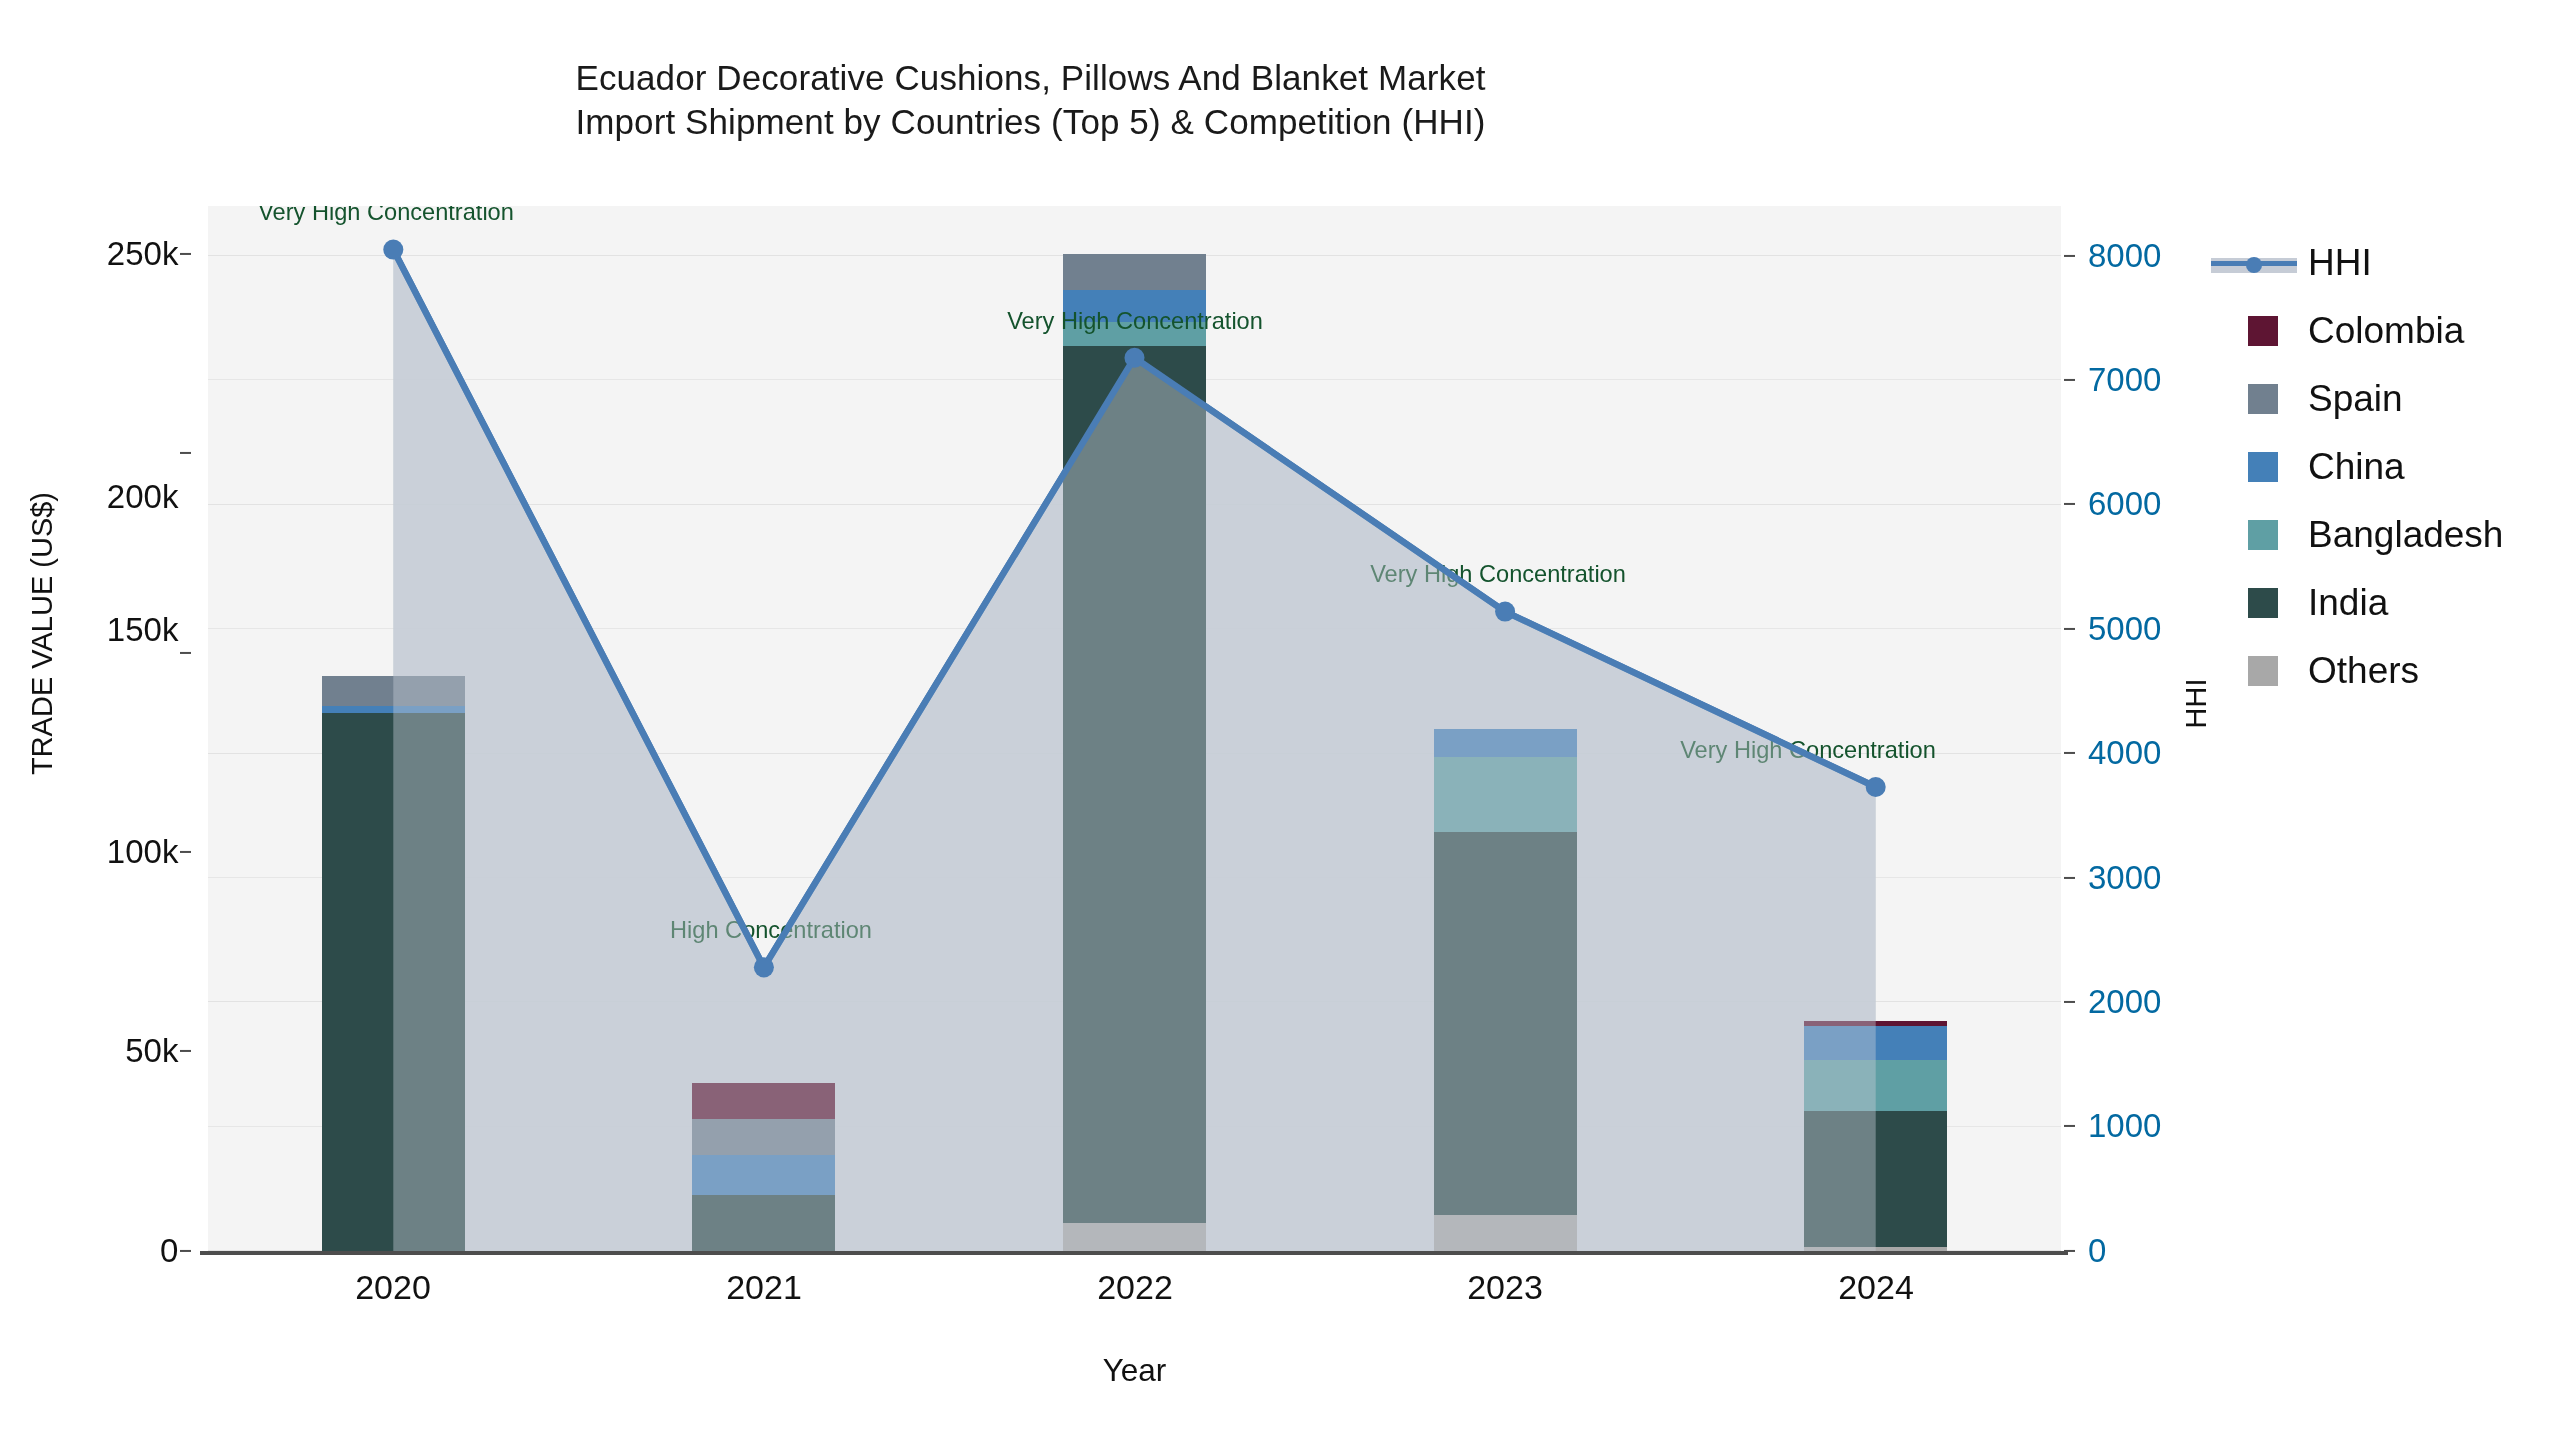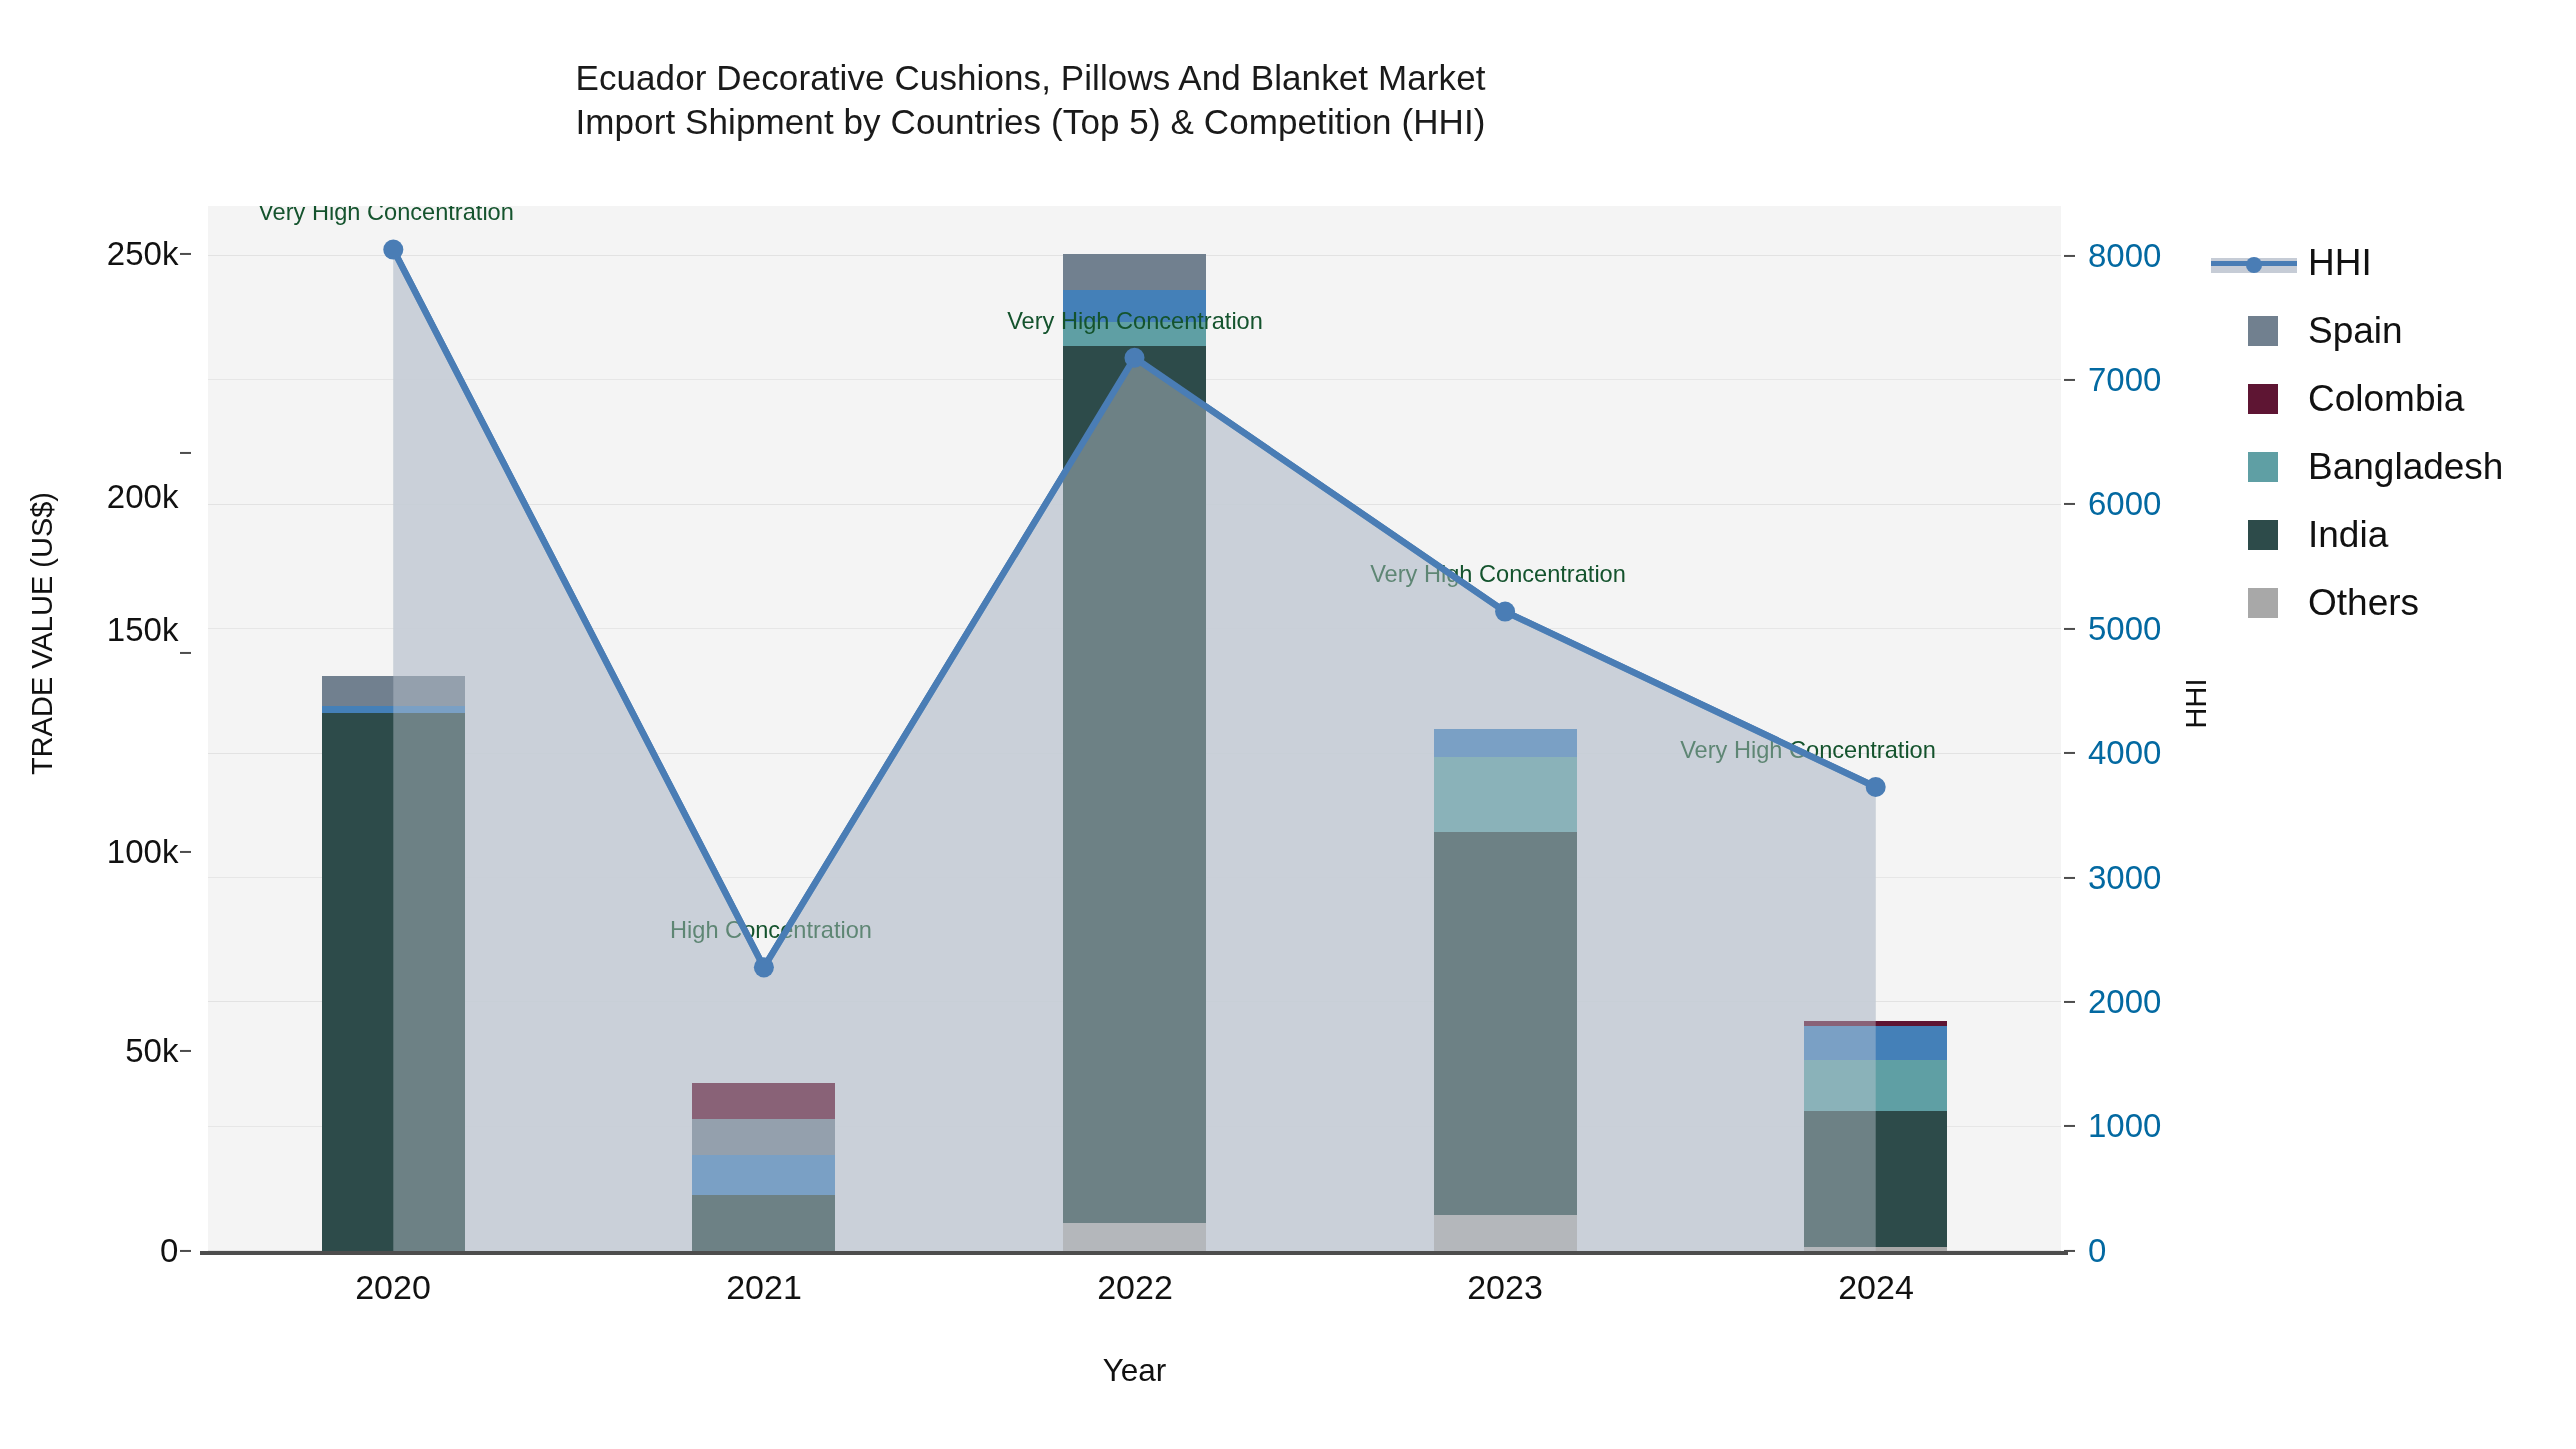--- a/index.html
+++ b/index.html
@@ -235,26 +235,30 @@
   <div class="legend" id="legend">
       <div class="legend-row line">
         <div class="legend-line-wrap">
           <div class="legend-line-band"></div>
           <div class="legend-line-stroke" style="background: rgb(74, 125, 181);"></div>
           <div class="legend-line-dot" style="background: rgb(74, 125, 181);"></div>
         </div>
         <span class="legend-label">HHI</span>
       </div>
       <div class="legend-row">
+        <div class="legend-swatch" style="background: rgb(94, 21, 51);"></div>
+        <span class="legend-label">Colombia</span>
+      </div>
+      <div class="legend-row">
         <div class="legend-swatch" style="background: rgb(113, 128, 143);"></div>
         <span class="legend-label">Spain</span>
       </div>
       <div class="legend-row">
-        <div class="legend-swatch" style="background: rgb(94, 21, 51);"></div>
-        <span class="legend-label">Colombia</span>
+        <div class="legend-swatch" style="background: rgb(68, 128, 184);"></div>
+        <span class="legend-label">China</span>
       </div>
       <div class="legend-row">
         <div class="legend-swatch" style="background: rgb(95, 159, 164);"></div>
         <span class="legend-label">Bangladesh</span>
       </div>
       <div class="legend-row">
         <div class="legend-swatch" style="background: rgb(45, 75, 74);"></div>
         <span class="legend-label">India</span>
       </div>
       <div class="legend-row">

